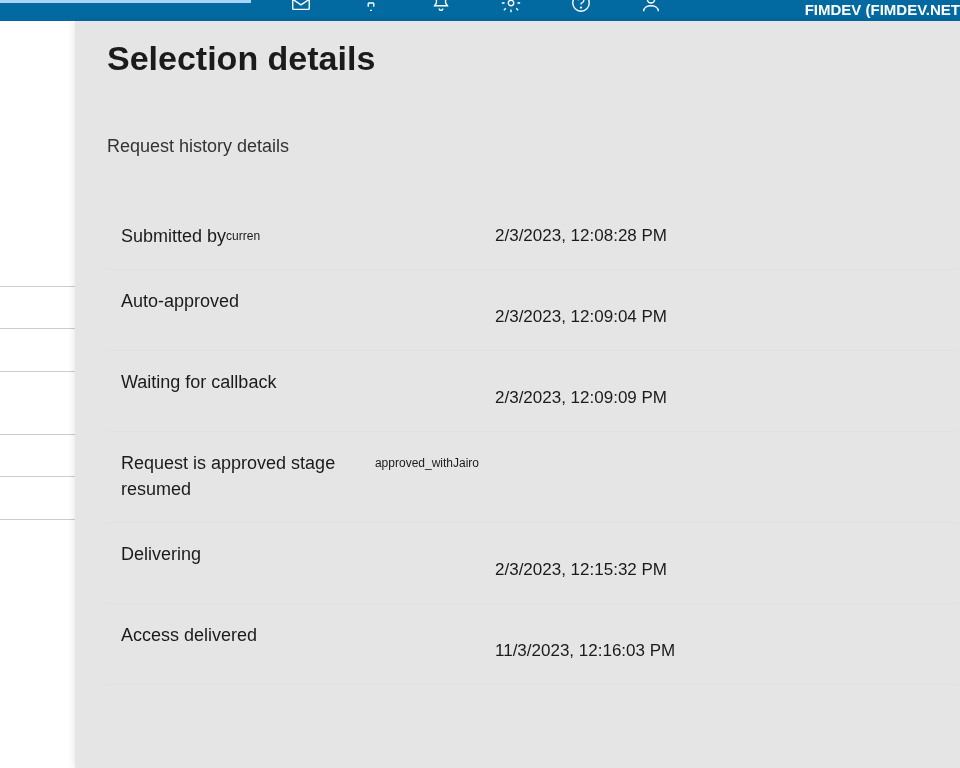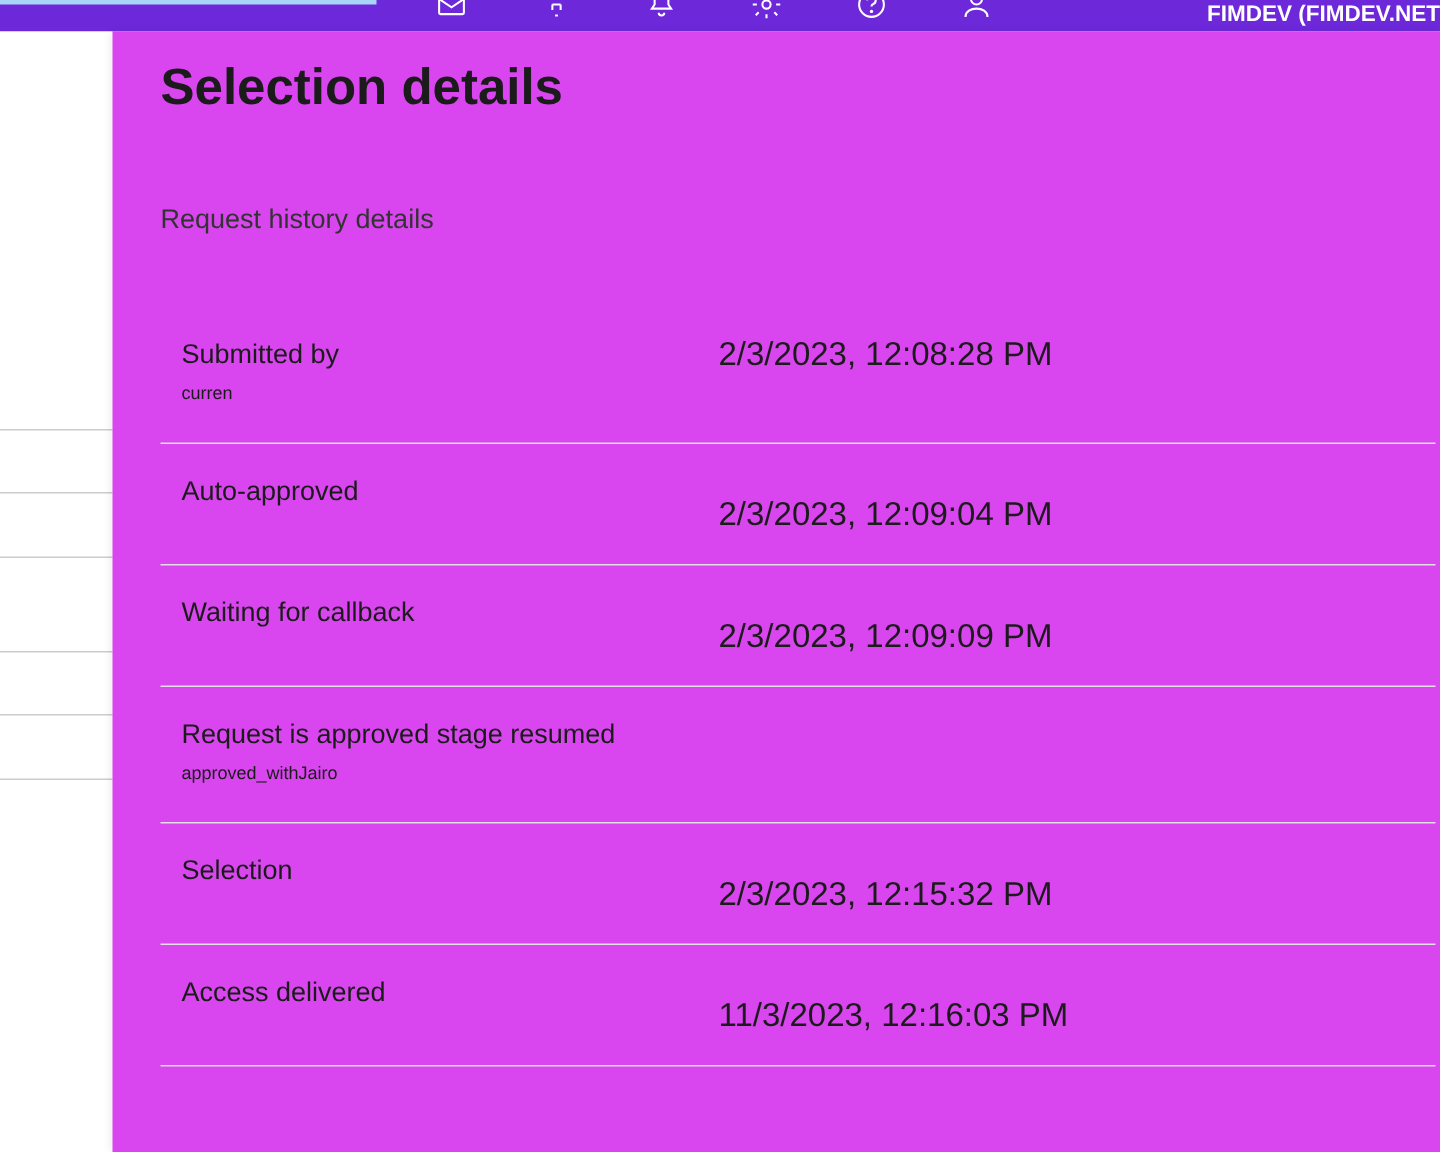--- a/index.html
+++ b/index.html
@@ -10,21 +10,21 @@
     body {
       font-family: "Segoe UI", -apple-system, BlinkMacSystemFont, sans-serif;
       background: #ffffff;
       width: 960px;
       height: 768px;
       overflow: hidden;
       position: relative;
     }
     .top-bar {
       height: 21px;
-      background: #6d28d9;
+      background: #0369a1;
       position: relative;
       width: 100%;
     }
     .top-bar-tab {
       position: absolute;
       left: 0;
       top: 0;
       width: 251px;
       height: 3px;
       background: #a8d4f7;
@@ -71,21 +71,21 @@
     }
     .left-rows-container {
       margin-top: 265px;
     }
     .main-content {
       position: absolute;
       left: 75px;
       top: 21px;
       width: 885px;
       height: 747px;
-      background: #d946ef;
+      background: #e5e5e5;
       padding: 18px 0 0 32px;
       box-shadow: -2px 0 6px rgba(0,0,0,0.08);
     }
     .page-title {
       font-size: 34px;
       font-weight: 600;
       color: #1b1b1b;
       margin-bottom: 58px;
     }
     .section-label {
@@ -99,39 +99,39 @@
     }
     .history-item {
       display: flex;
       padding: 18px 0 20px 14px;
       border-bottom: 1px solid #e0e0e0;
       align-items: flex-start;
     }
     .history-left {
       width: 358px;
       display: flex;
-      flex-direction: column;
     }
     .history-title {
       font-size: 18px;
       color: #1b1b1b;
       line-height: 26px;
       font-weight: 400;
     }
     .history-sub {
       font-size: 12px;
       color: #1b1b1b;
       line-height: 26px;
       font-weight: 400;
     }
     .history-right {
-      font-size: 22px;
+      font-size: 17px;
       color: #1b1b1b;
       line-height: 26px;
       padding-top: 16px;
+      margin-left: 16px;
     }
     .history-item:nth-child(1) .history-right { padding-top: 0; }
     .history-item:nth-child(4) .history-right { padding-top: 0; }
   </style>
 </head>
 <body>
 
 <div class="top-bar">
   <div class="top-bar-tab"></div>
   <div class="top-bar-icons">
@@ -211,21 +211,21 @@
       <div class="history-right">2/3/2023, 12:09:09 PM</div>
     </div>
     <div class="history-item">
       <div class="history-left">
         <div class="history-title">Request is approved stage resumed</div>
         <div class="history-sub">approved_withJairo</div>
       </div>
     </div>
     <div class="history-item">
       <div class="history-left">
-        <div class="history-title">Selection</div>
+        <div class="history-title">Delivering</div>
       </div>
       <div class="history-right">2/3/2023, 12:15:32 PM</div>
     </div>
     <div class="history-item">
       <div class="history-left">
         <div class="history-title">Access delivered</div>
       </div>
       <div class="history-right">11/3/2023, 12:16:03 PM</div>
     </div>
   </div>

